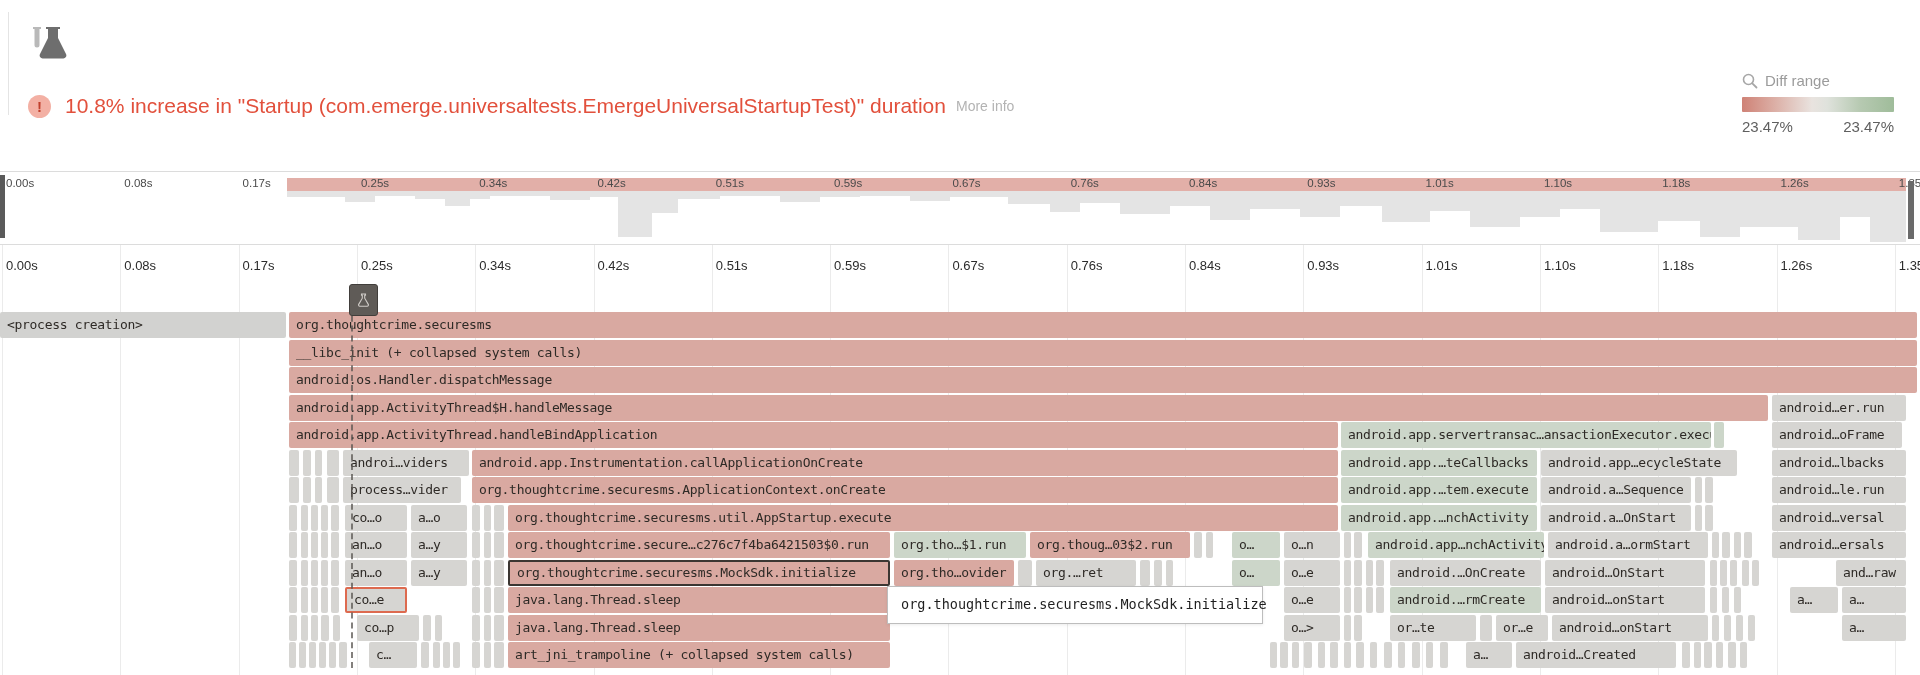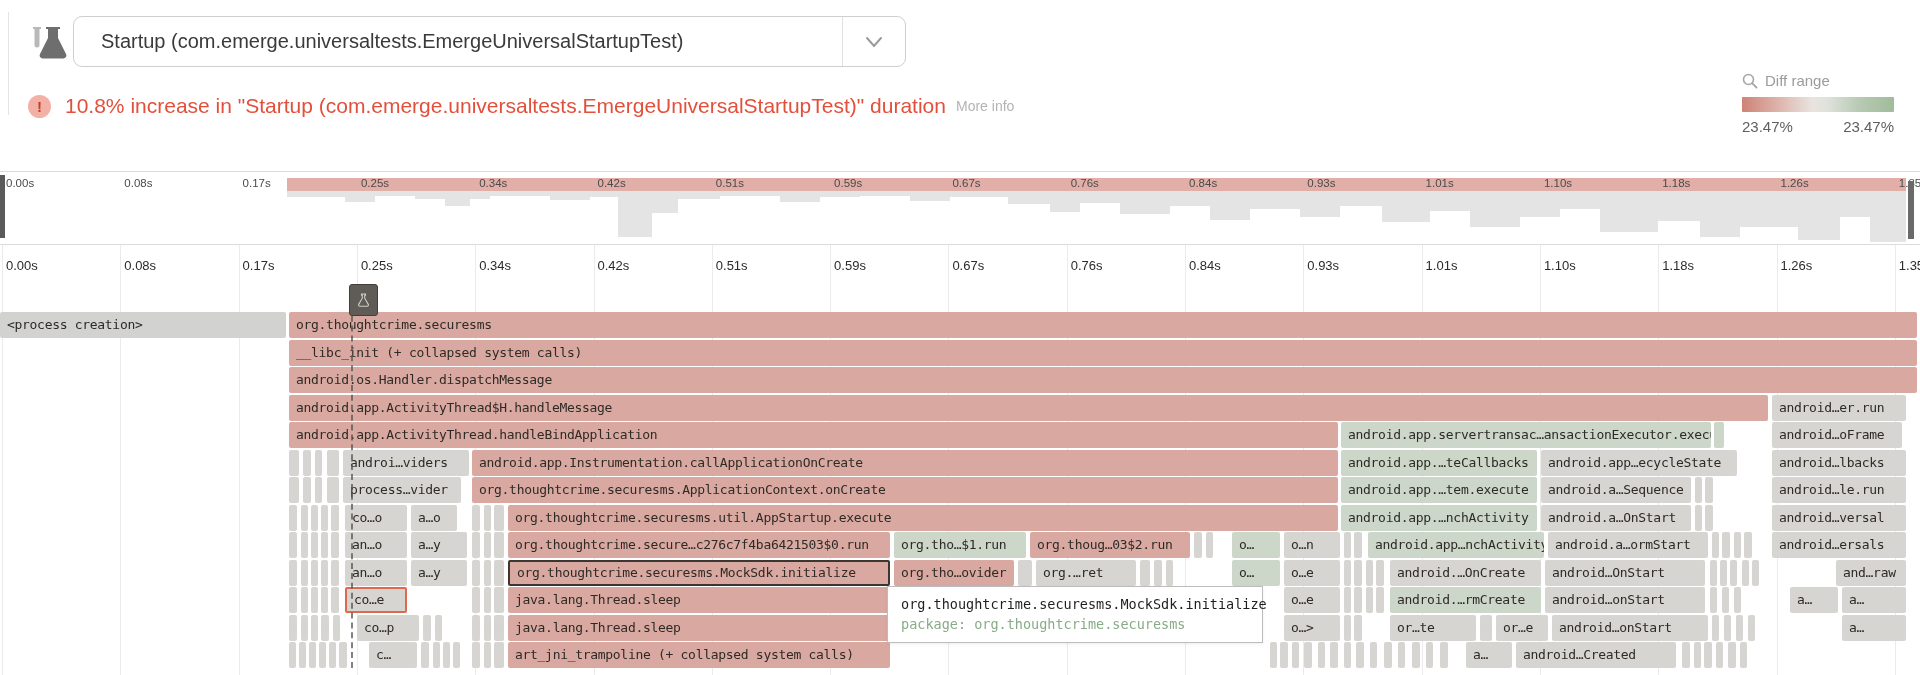--- a/index.html
+++ b/index.html
@@ -65,29 +65,20 @@
 
   <div id="left-edge"></div>
 
   <div id="lab-icon">
     <svg width="44" height="44" viewBox="0 0 44 44">
       <path d="M9 6 h8 v2 h-1.5 v16 a2.5 2.5 0 0 1 -5 0 V8 H9 Z" fill="#b9b9b9"></path>
       <path d="M22 6 h14 v2 h-2 v9 l8 16 a3 3 0 0 1 -2.7 4.4 H18.7 A3 3 0 0 1 16 33 l8-16 V8 h-2 Z" fill="#6e6e6e"></path>
     </svg>
   </div>
 
-  <div id="test-select">
-    <span class="val">Startup (com.emerge.universaltests.EmergeUniversalStartupTest)</span>
-    <div id="select-divider"></div>
-    <div id="select-chevron">
-      <svg width="36" height="22" viewBox="0 0 36 22">
-          <path d="M11 7 l7 8 l7-8" fill="none" stroke="#9a9a9a" stroke-width="2" stroke-linecap="round"></path>
-        </svg>
-    </div>
-  </div>
 
   <div id="alert-row">
     <div id="alert-icon">!</div>
     <span id="alert-text">10.8% increase in "Startup (com.emerge.universaltests.EmergeUniversalStartupTest)" duration</span>
     <span id="alert-more">More info</span>
   </div>
 
   <div id="diff-range">
     <div class="lbl-row">
       <span id="diff-zoom-icon">
@@ -247,21 +238,21 @@
       <div class="blk c-g" style="left: 1541px; width: 150px; top: 477px;">android.a…Sequence</div>
       <div class="blk c-g" style="left: 1695px; width: 6px; top: 477px;"></div>
       <div class="blk c-g" style="left: 1705px; width: 8px; top: 477px;"></div>
       <div class="blk c-g" style="left: 1772px; width: 134px; top: 477px;">android…le.run</div>
       <div class="blk c-g" style="left: 289px; width: 8px; top: 504.5px;"></div>
       <div class="blk c-g" style="left: 301px; width: 6px; top: 504.5px;"></div>
       <div class="blk c-g" style="left: 311px; width: 6px; top: 504.5px;"></div>
       <div class="blk c-g" style="left: 321px; width: 6px; top: 504.5px;"></div>
       <div class="blk c-g" style="left: 331px; width: 8px; top: 504.5px;"></div>
       <div class="blk c-g" style="left: 345px; width: 62px; top: 504.5px;">co…o</div>
-      <div class="blk c-g" style="left: 411px; width: 46px; top: 504.5px;">a…o</div>
+      <div class="blk c-g" style="left: 411px; width: 56px; top: 504.5px;">a…o</div>
       <div class="blk c-g" style="left: 472px; width: 8px; top: 504.5px;"></div>
       <div class="blk c-g" style="left: 484px; width: 6px; top: 504.5px;"></div>
       <div class="blk c-g" style="left: 494px; width: 10px; top: 504.5px;"></div>
       <div class="blk c-r" style="left: 508px; width: 830px; top: 504.5px;">org.thoughtcrime.securesms.util.AppStartup.execute</div>
       <div class="blk c-n" style="left: 1341px; width: 196px; top: 504.5px;">android.app.…nchActivity</div>
       <div class="blk c-g" style="left: 1541px; width: 150px; top: 504.5px;">android.a…OnStart</div>
       <div class="blk c-g" style="left: 1695px; width: 6px; top: 504.5px;"></div>
       <div class="blk c-g" style="left: 1705px; width: 8px; top: 504.5px;"></div>
       <div class="blk c-g" style="left: 1772px; width: 134px; top: 504.5px;">android…versal</div>
       <div class="blk c-g" style="left: 289px; width: 8px; top: 532px;"></div>
@@ -401,16 +392,15 @@
       <div class="blk c-g" style="left: 1682px; width: 8px; top: 642px;"></div>
       <div class="blk c-g" style="left: 1694px; width: 6px; top: 642px;"></div>
       <div class="blk c-g" style="left: 1704px; width: 8px; top: 642px;"></div>
       <div class="blk c-g" style="left: 1716px; width: 6px; top: 642px;"></div>
       <div class="blk c-g" style="left: 1728px; width: 8px; top: 642px;"></div>
       <div class="blk c-g" style="left: 1740px; width: 6px; top: 642px;"></div>
     </div>
 
   <div id="tooltip">
     <div>org.thoughtcrime.securesms.MockSdk.initialize</div>
-    <div class="pkg">package: org.thoughtcrime.securesms</div>
   </div>
 
 </div>
 
 </body></html>

